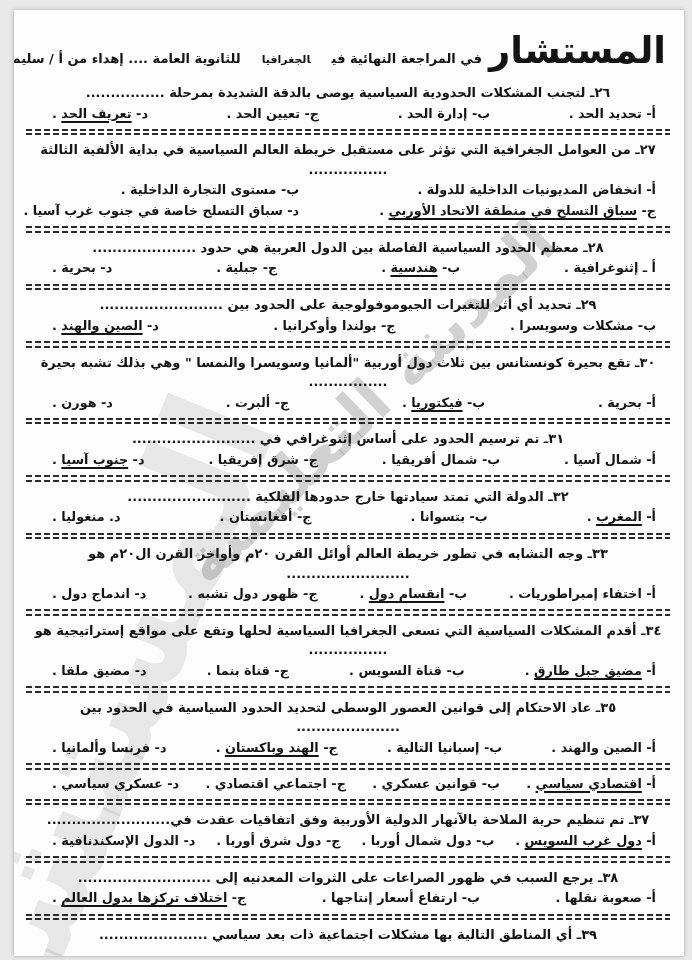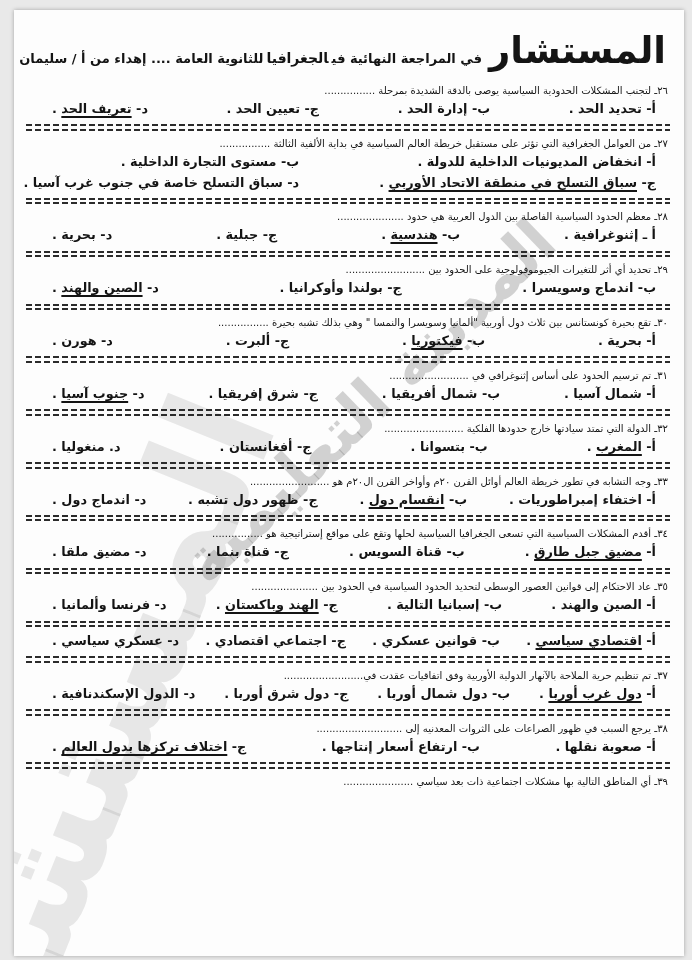--- a/index.html
+++ b/index.html
@@ -39,26 +39,26 @@
   }
   .content{position:relative;z-index:1;}
   
   .header{
     display:flex;align-items:baseline;gap:7px;
     padding:14px 4px 12px 4px;
     font-weight:bold;
   }
   .brand{font-size:37px;line-height:1;letter-spacing:-1px;}
   .h-rest{font-size:13px;white-space:nowrap;}
-  .subject{font-size:14px;margin:0 3px;}
+  .subject{font-size:11px;margin:0 21px;}
   
   .q{margin:0 0 1px 0;}
   .stem{
-    font-size:10px;font-weight:normal;line-height:1.5;
-    text-align:right;padding:2px 2px 0 2px;
+    font-size:13px;font-weight:bold;line-height:1.5;
+    text-align:center;padding:2px 2px 0 2px;
   }
   .opts{
     display:flex;justify-content:space-between;
     font-size:12.8px;font-weight:bold;line-height:1.55;
     padding:1px 14px 2px 26px;
   }
   .opts.grid{
     display:grid;grid-template-columns:57% 43%;
     padding-left:4px;row-gap:1px;
   }
@@ -119,21 +119,21 @@
             <span class="opt"><span>ب- </span><span class="ul">هندسية</span><span> .</span></span>
             <span class="opt"><span>ج- جبلية .</span><span class="ul"></span><span></span></span>
             <span class="opt"><span>د- بحرية .</span><span class="ul"></span><span></span></span>
           </div>
     <div class="sep"></div>
   </section>
 
   <section class="q">
     <div class="stem">٢٩ـ تحديد أي أثر للتغيرات الجيوموفولوجية على الحدود بين .........................</div>
     <div class="opts">
-            <span class="opt"><span>ب- اندماج وسويسرا .</span><span class="ul"></span><span></span></span>
+            <span class="opt"><span>ب- مشكلات وسويسرا .</span><span class="ul"></span><span></span></span>
             <span class="opt"><span>ج- بولندا وأوكرانيا .</span><span class="ul"></span><span></span></span>
             <span class="opt"><span>د- </span><span class="ul">الصين والهند</span><span> .</span></span>
           </div>
     <div class="sep"></div>
   </section>
 
   <section class="q">
     <div class="stem">٣٠ـ تقع بحيرة كونستانس بين ثلاث دول أوربية "ألمانيا وسويسرا والنمسا " وهي بذلك تشبه بحيرة ................</div>
     <div class="opts">
             <span class="opt"><span>أ- بحرية .</span><span class="ul"></span><span></span></span>
@@ -205,21 +205,21 @@
             <span class="opt"><span>ب- قوانين عسكري .</span><span class="ul"></span><span></span></span>
             <span class="opt"><span>ج- اجتماعي اقتصادي .</span><span class="ul"></span><span></span></span>
             <span class="opt"><span>د- عسكري سياسي .</span><span class="ul"></span><span></span></span>
           </div>
     <div class="sep"></div>
   </section>
 
   <section class="q">
     <div class="stem">٣٧ـ تم تنظيم حرية الملاحة بالآنهار الدولية الأوربية وفق اتفاقيات عقدت في.........................</div>
     <div class="opts">
-            <span class="opt"><span>أ- </span><span class="ul">دول غرب أوربا</span><span> .</span></span>
+            <span class="opt"><span>أ- </span><span class="ul">دول غرب السويس</span><span> .</span></span>
             <span class="opt"><span>ب- دول شمال أوربا .</span><span class="ul"></span><span></span></span>
             <span class="opt"><span>ج- دول شرق أوربا .</span><span class="ul"></span><span></span></span>
             <span class="opt"><span>د- الدول الإسكندنافية .</span><span class="ul"></span><span></span></span>
           </div>
     <div class="sep"></div>
   </section>
 
   <section class="q">
     <div class="stem">٣٨ـ يرجع السبب في ظهور الصراعات على الثروات المعدنيه إلى ...........................</div>
     <div class="opts">

